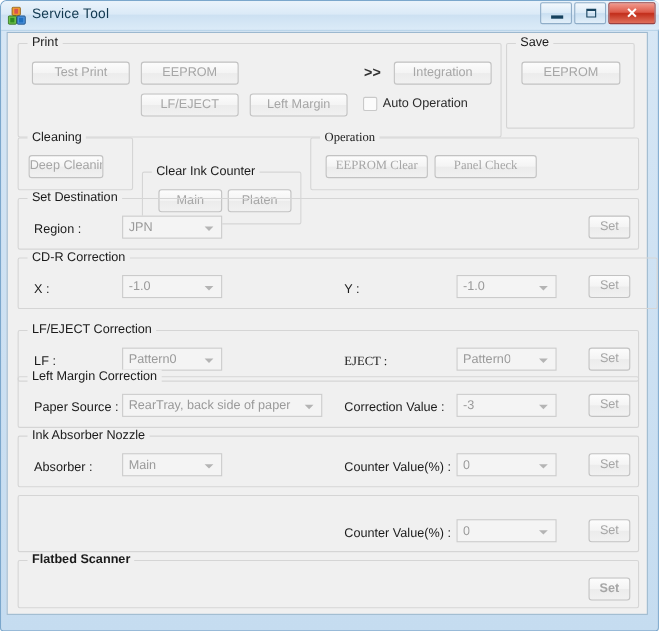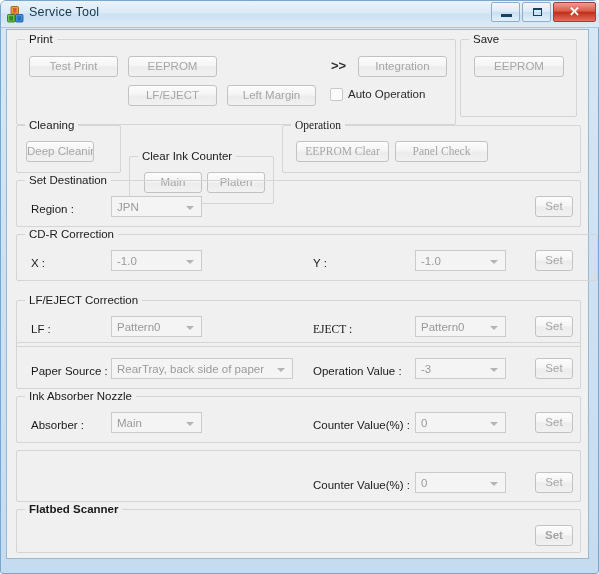--- a/index.html
+++ b/index.html
@@ -290,26 +290,27 @@
       </div>
       <div class="lbl" style="left:296px; top:21px;font-family:Liberation Serif, serif;">EJECT :</div>
       <div class="combo" style="left:398px; top:15px; width:91px;">
         <div class="ctext">Pattern0</div>
         <div class="carrow"></div>
       </div>
       <div class="btn" style="left:518px; top:15px; width:38px;">Set</div>
     </div>
 
     <div class="group" style="left:9px; top:312px; width:565px; height:47px;">
+      <div class="legend">Left Margin Correction</div>
       <div class="lbl" style="left:14px; top:21px;">Paper Source :</div>
       <div class="combo" style="left:94px; top:15px; width:182px;">
         <div class="ctext">RearTray, back side of paper</div>
         <div class="carrow"></div>
       </div>
-      <div class="lbl" style="left:296px; top:21px;">Operation Value :</div>
+      <div class="lbl" style="left:296px; top:21px;">Correction Value :</div>
       <div class="combo" style="left:398px; top:15px; width:91px;">
         <div class="ctext">-3</div>
         <div class="carrow"></div>
       </div>
       <div class="btn" style="left:518px; top:15px; width:38px;">Set</div>
     </div>
 
     <div class="group" style="left:9px; top:366px; width:565px; height:47px;">
       <div class="legend">Ink Absorber Nozzle</div>
       <div class="lbl" style="left:14px; top:21px;">Absorber :</div>

